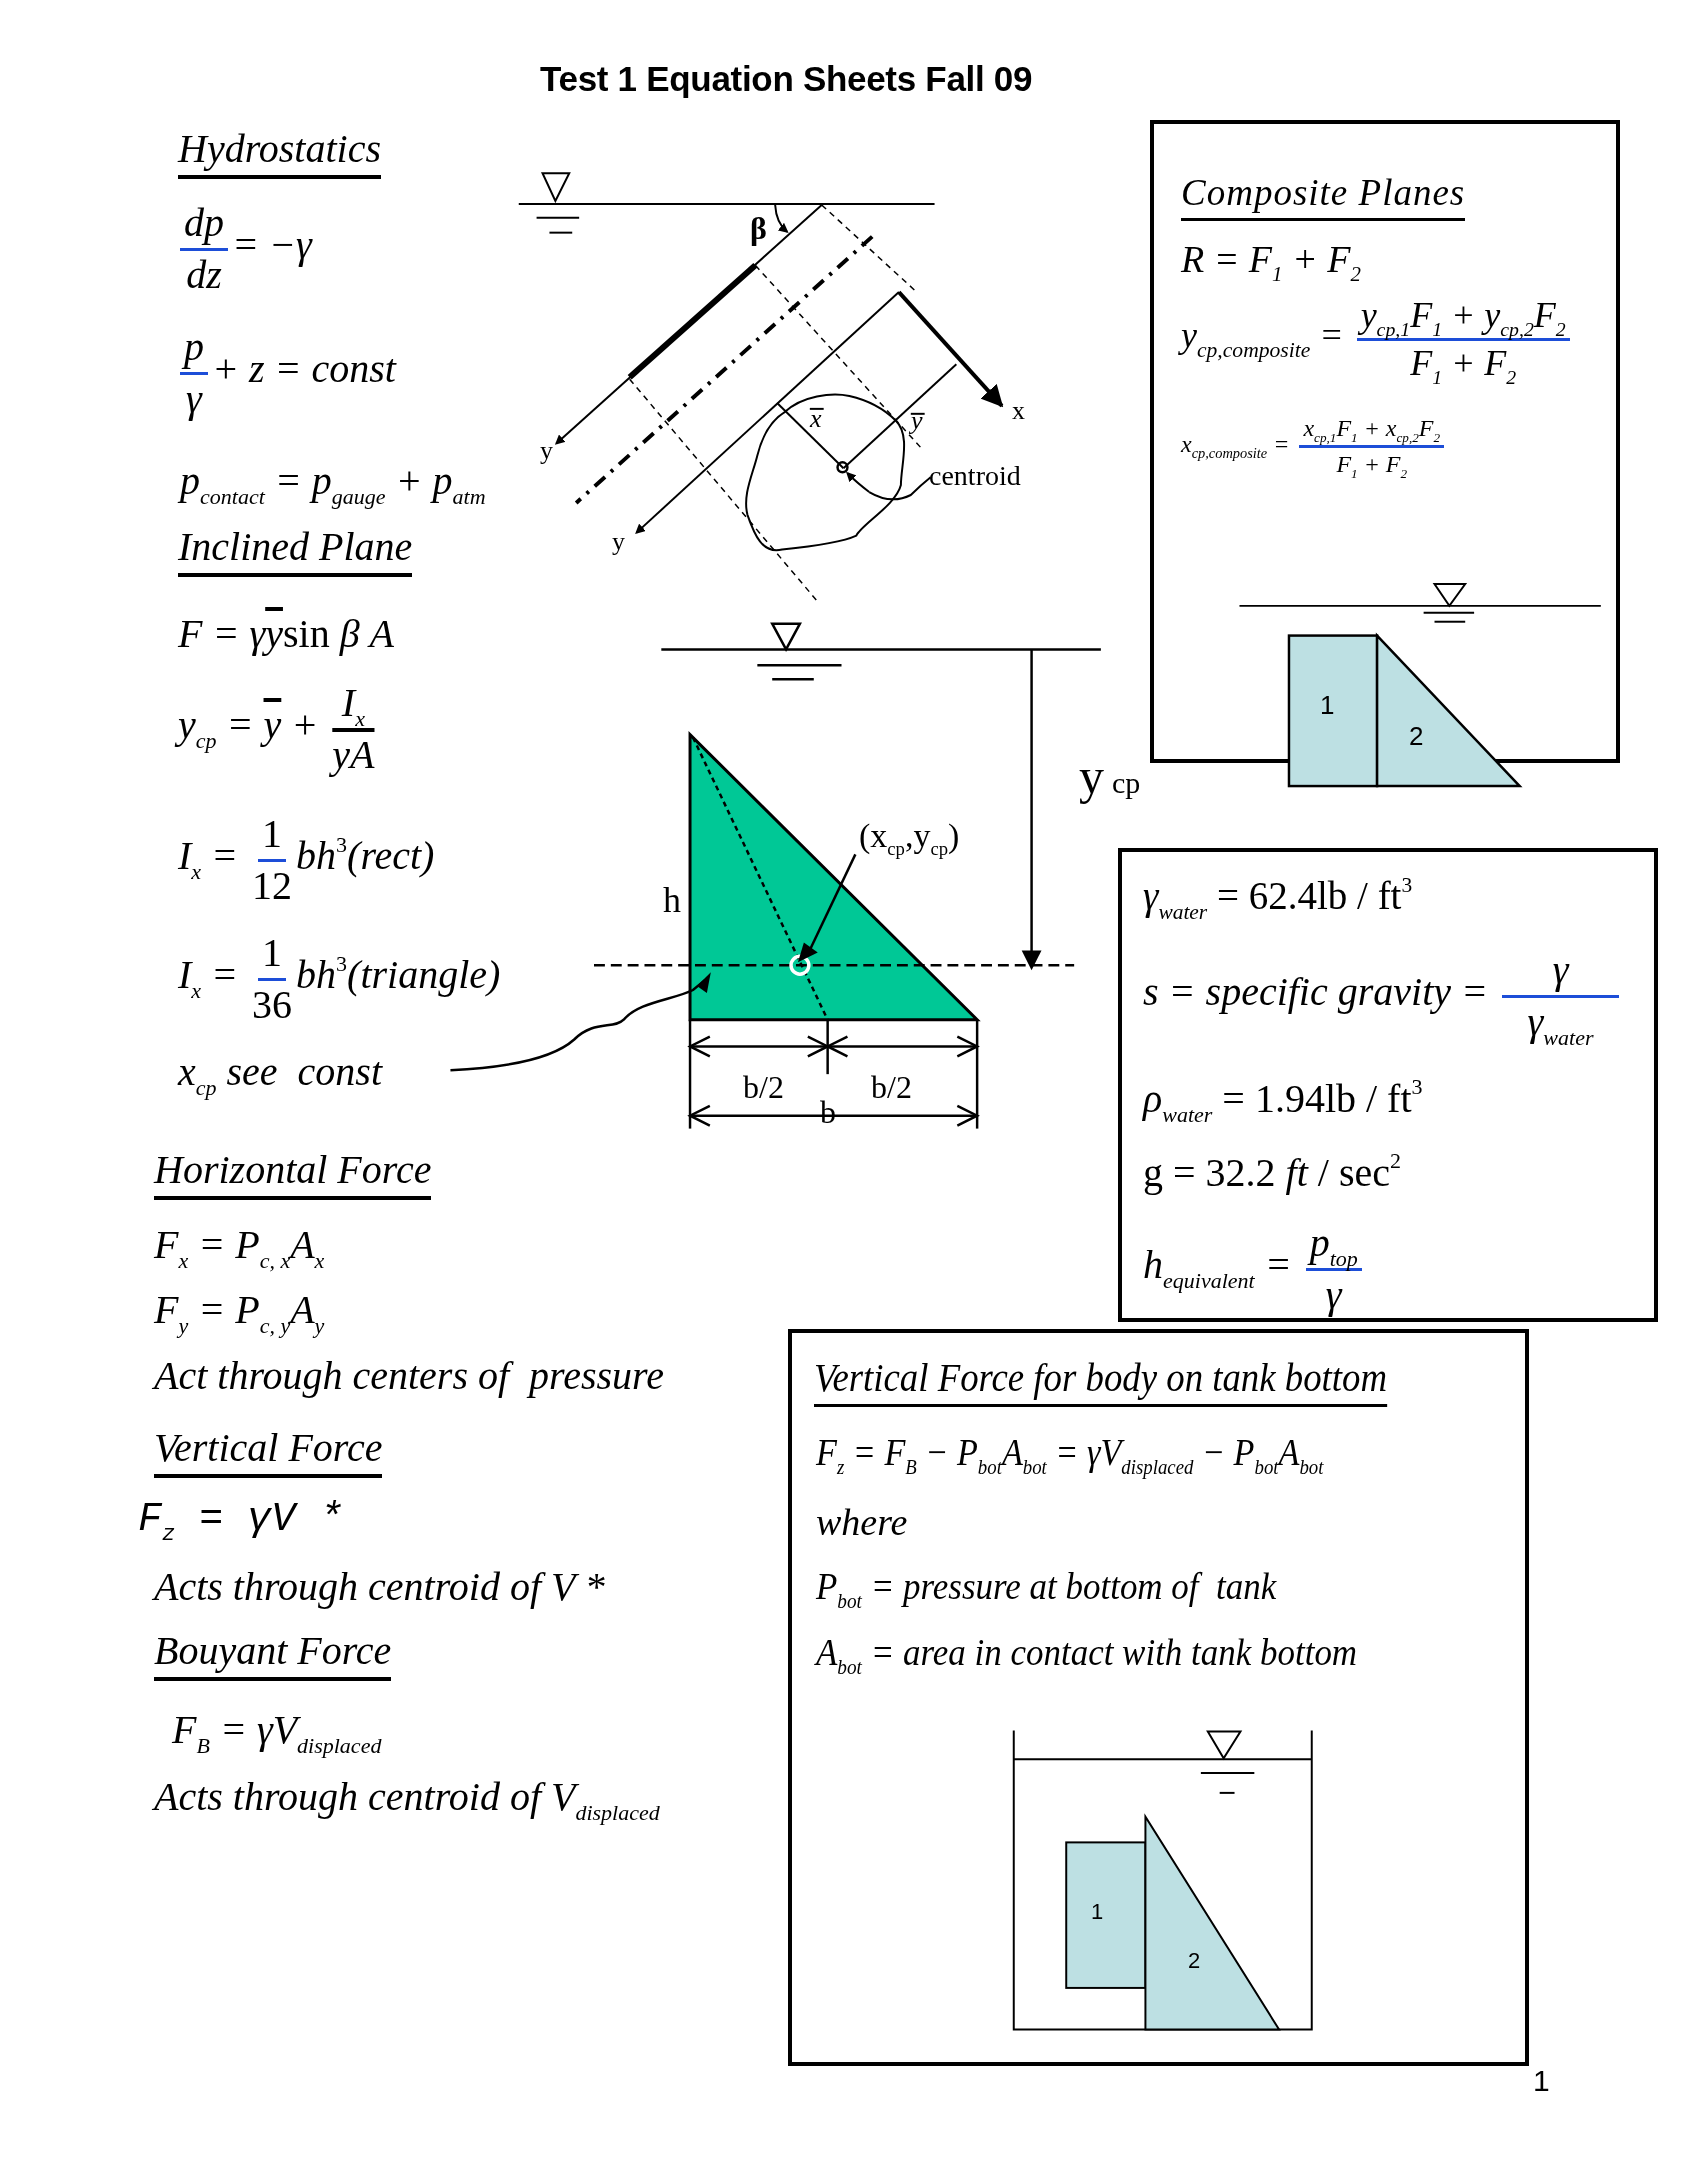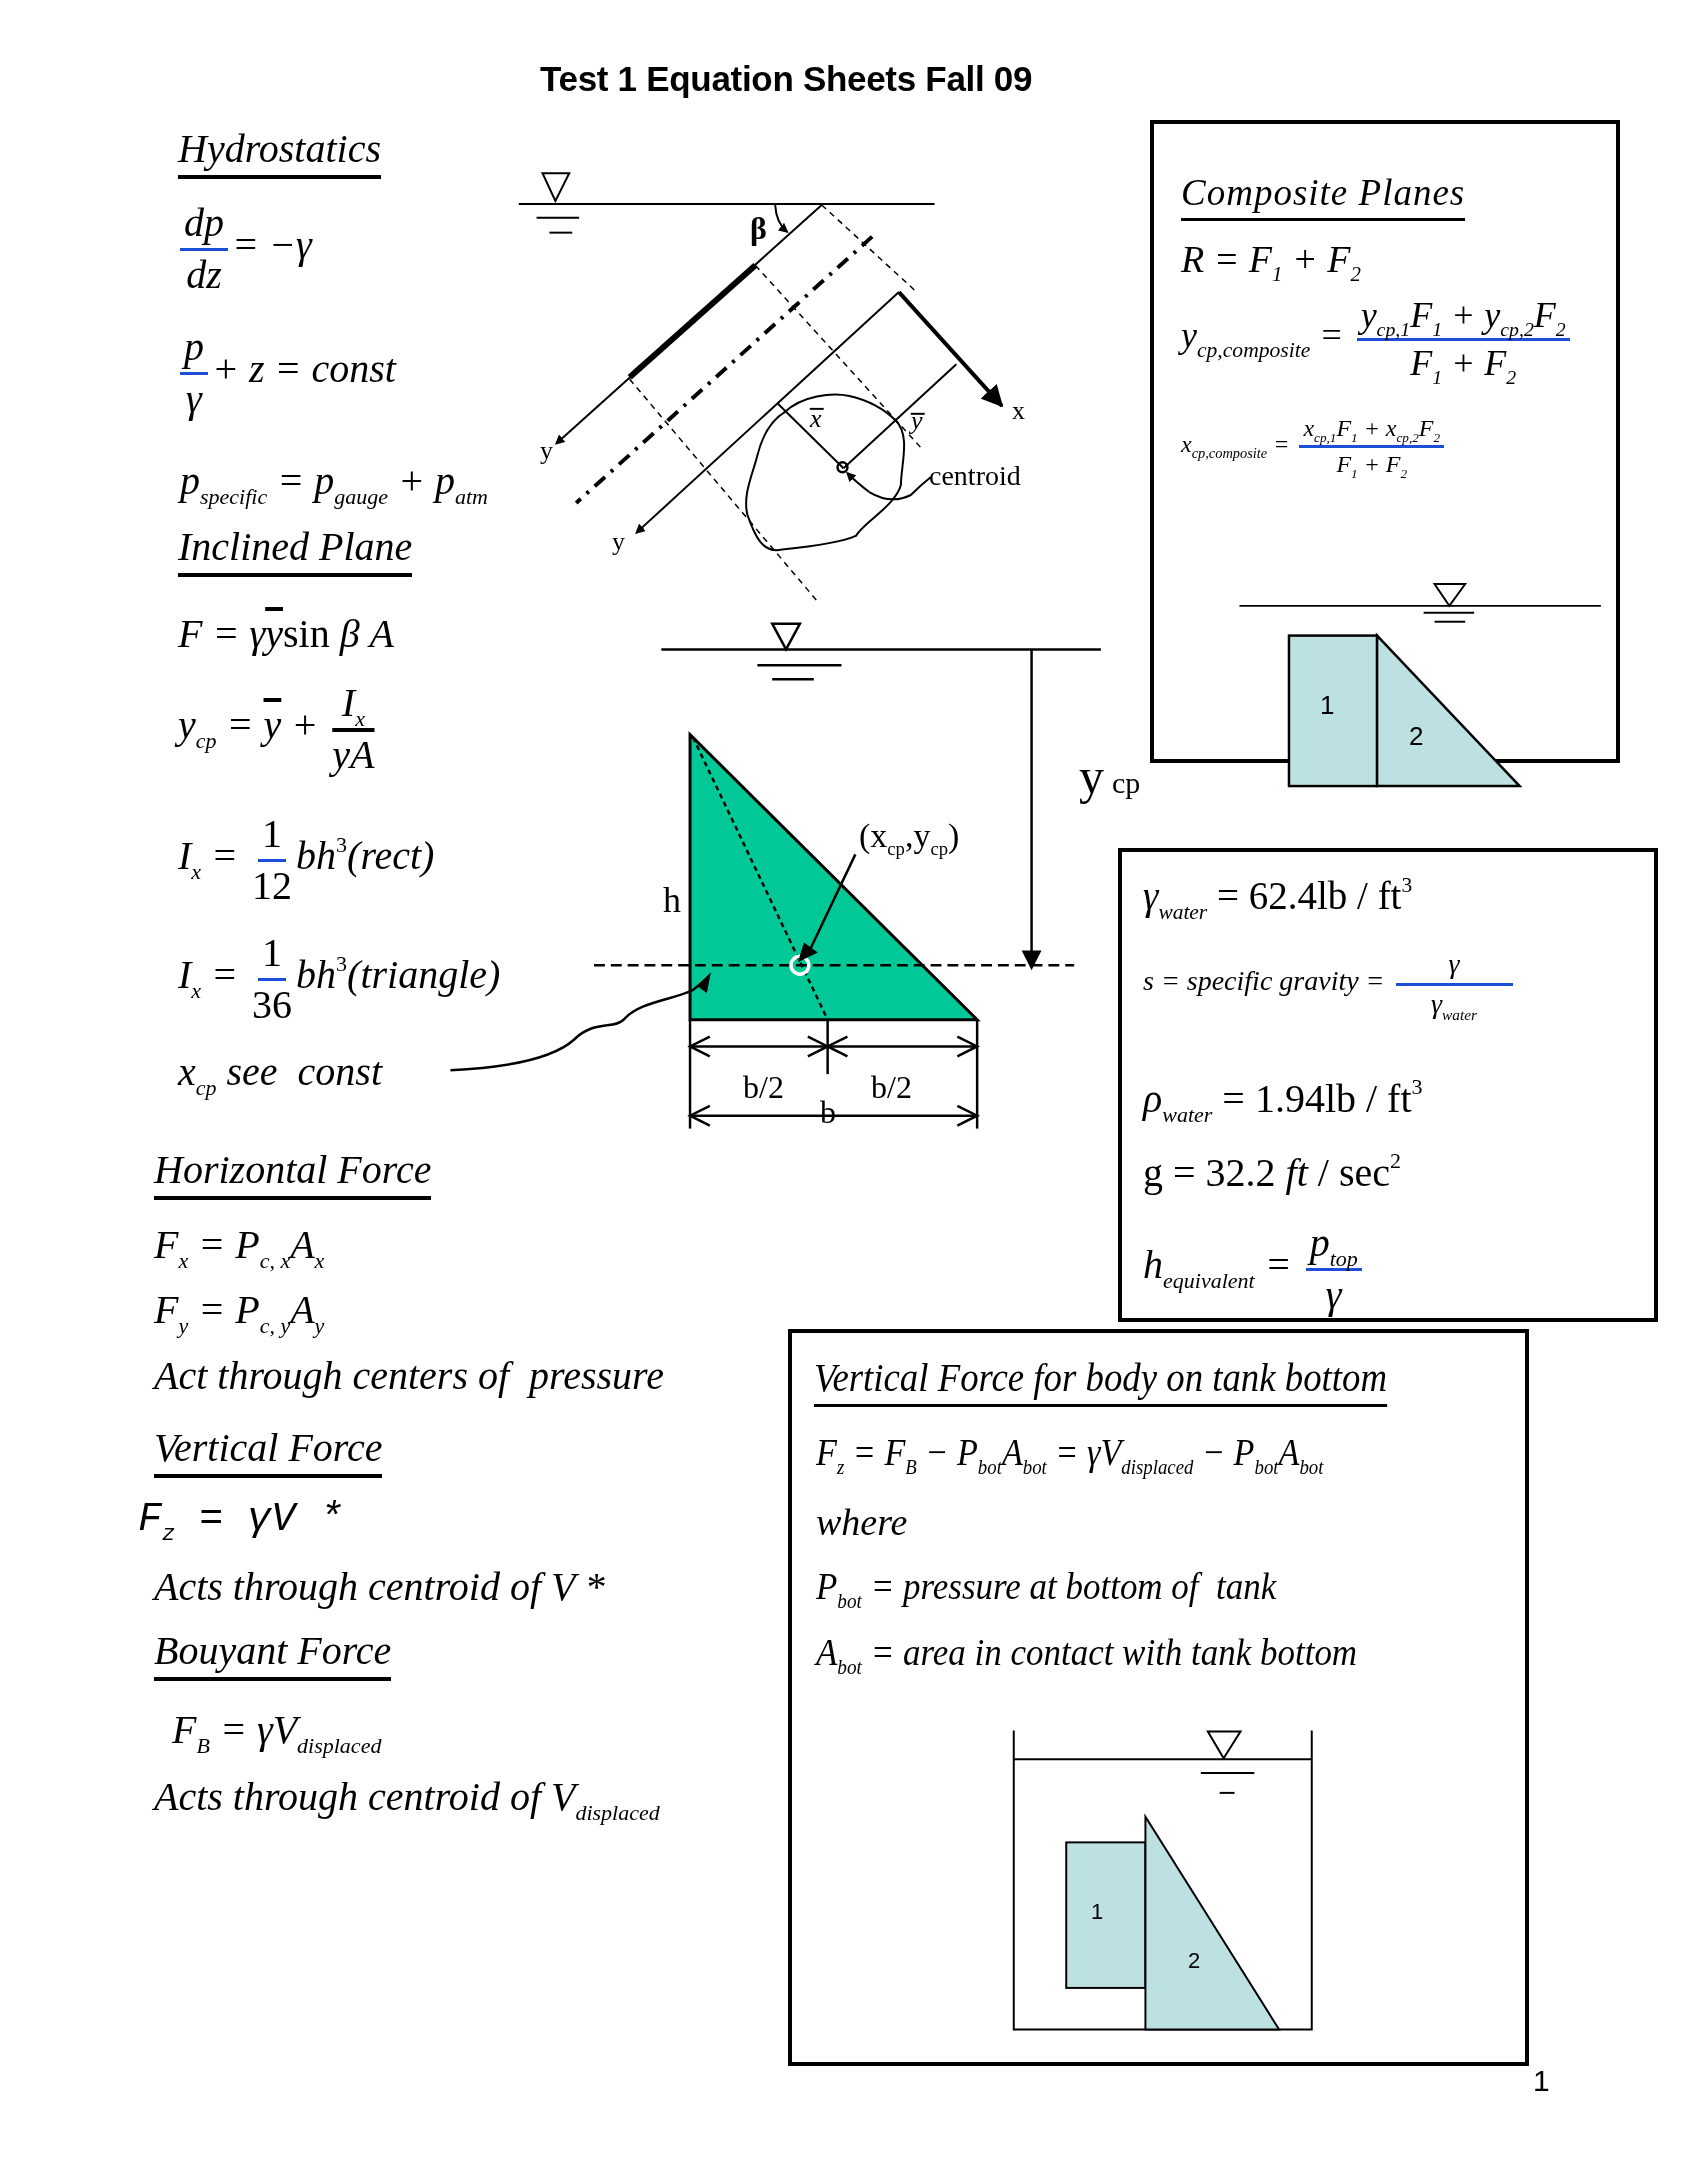--- a/index.html
+++ b/index.html
@@ -36,21 +36,21 @@
 </div>
 
 <div class="abs eq" style="left:176px; top:327px;">
   <span class="frac">
     <span class="num">p</span>
     <span class="den">γ</span>
   </span><span>+ z = const</span>
 </div>
 
 <div class="abs eq" style="left:180px; top:461px;">
-  <span>p</span><sub>specific</sub><span> = p</span><sub>gauge</sub><span> + p</span><sub>atm</sub>
+  <span>p</span><sub>contact</sub><span> = p</span><sub>gauge</sub><span> + p</span><sub>atm</sub>
 </div>
 
 <div class="abs hdr" style="left:178px; top:525px;">Inclined Plane</div>
 
 <div class="abs eq" style="left:178px; top:614px;">
   <span>F = γ</span><span class="ovl">y</span><span class="up">sin</span><span> β A</span>
 </div>
 
 <div class="abs eq" style="left:178px; top:683px;">
   <span>y</span><sub>cp</sub><span> = </span><span class="ovl">y</span><span> + </span><span class="frac">
@@ -221,21 +221,21 @@
   <rect x="1302" y="642" width="89" height="152" fill="#bde0e3" stroke="#000" stroke-width="2.5"></rect>
   <path d="M1391,642 L1391,794 L1535,794 z" fill="#bde0e3" stroke="#000" stroke-width="2.5"></path>
 </svg>
 <div class="abs num-lbl" style="left:1320px; top:690px;">1</div>
 <div class="abs num-lbl" style="left:1409px; top:721px;">2</div>
 
 <div class="box" style="left:1118px; top:848px; width:532px; height:466px;"></div>
 <div class="abs eq" style="left:1143px; top:876px; font-size:39px;">
   <span>γ</span><sub>water</sub><span class="up"> = 62.4lb / ft</span><sup class="up">3</sup>
 </div>
-<div class="abs eq" style="left:1143px; top:950px; font-size:28px;">
+<div class="abs eq" style="left:1143px; top:950px; font-size:40px;">
   <span>s = specific gravity = </span><span class="frac">
     <span class="num" style="min-width:109px;">γ</span>
     <span class="den"><span>γ</span><sub>water</sub></span>
   </span>
 </div>
 <div class="abs eq" style="left:1143px; top:1079px; font-size:40px;">
   <span>ρ</span><sub>water</sub><span class="up"> = 1.94lb / ft</span><sup class="up">3</sup>
 </div>
 <div class="abs eq" style="left:1143px; top:1153px; font-size:40px;">
   <span class="up">g = 32.2 </span><span>ft</span><span class="up"> / sec</span><sup class="up">2</sup>

